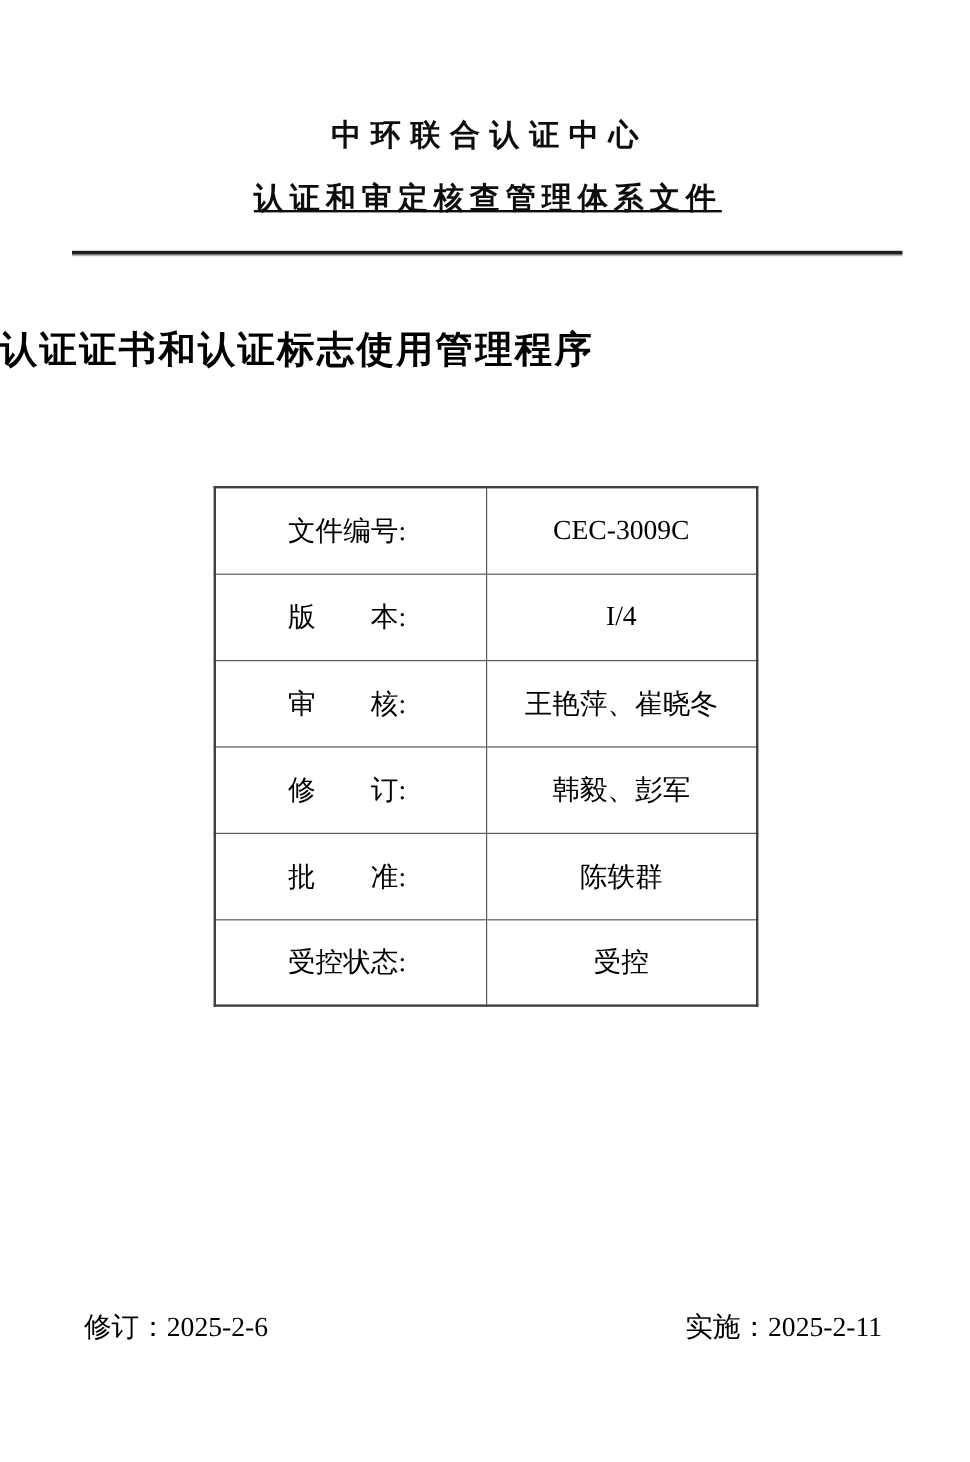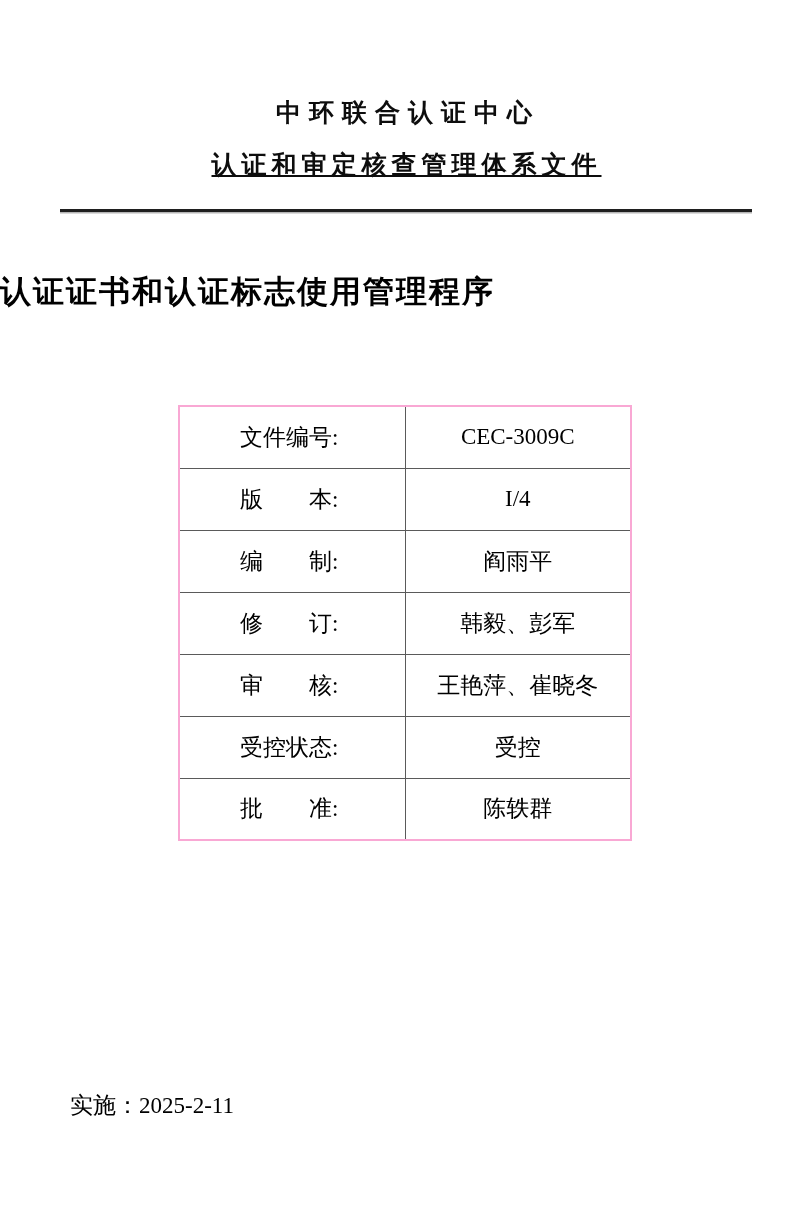--- a/index.html
+++ b/index.html
@@ -60,21 +60,21 @@
     letter-spacing: 2px;
   }
   table.info-table {
     position: absolute;
     top: 405px;
     left: 178px;
     width: 454px;
     height: 434px;
     border-collapse: collapse;
     table-layout: fixed;
-    border: 2px solid #f9a8d4;
+    border: 2px solid #404040;
   }
   table.info-table td {
     border: 1.5px solid #5a5a5a;
     font-size: 23px;
     vertical-align: middle;
     height: 62px;
   }
   td.cell-label {
     width: 226px;
     padding-left: 60px;
@@ -110,39 +110,36 @@
     <tbody>
       <tr>
         <td class="cell-label">文件编号:</td>
         <td class="cell-value">CEC-3009C</td>
       </tr>
       <tr>
         <td class="cell-label">版　　本:</td>
         <td class="cell-value">I/4</td>
       </tr>
       <tr>
-        <td class="cell-label">编　　制:</td>
-        <td class="cell-value">阎雨平</td>
+        <td class="cell-label">审　　核:</td>
+        <td class="cell-value">王艳萍、崔晓冬</td>
       </tr>
       <tr>
         <td class="cell-label">修　　订:</td>
         <td class="cell-value">韩毅、彭军</td>
       </tr>
       <tr>
-        <td class="cell-label">审　　核:</td>
-        <td class="cell-value">王艳萍、崔晓冬</td>
+        <td class="cell-label">批　　准:</td>
+        <td class="cell-value">陈轶群</td>
       </tr>
       <tr>
         <td class="cell-label">受控状态:</td>
         <td class="cell-value">受控</td>
       </tr>
-      <tr>
-        <td class="cell-label">批　　准:</td>
-        <td class="cell-value">陈轶群</td>
-      </tr>
     </tbody>
   </table>
 
   <div class="page-footer">
+    <span>修订：2025-2-6</span>
     <span>实施：2025-2-11</span>
   </div>
 
 </div>
 
 </body></html>

